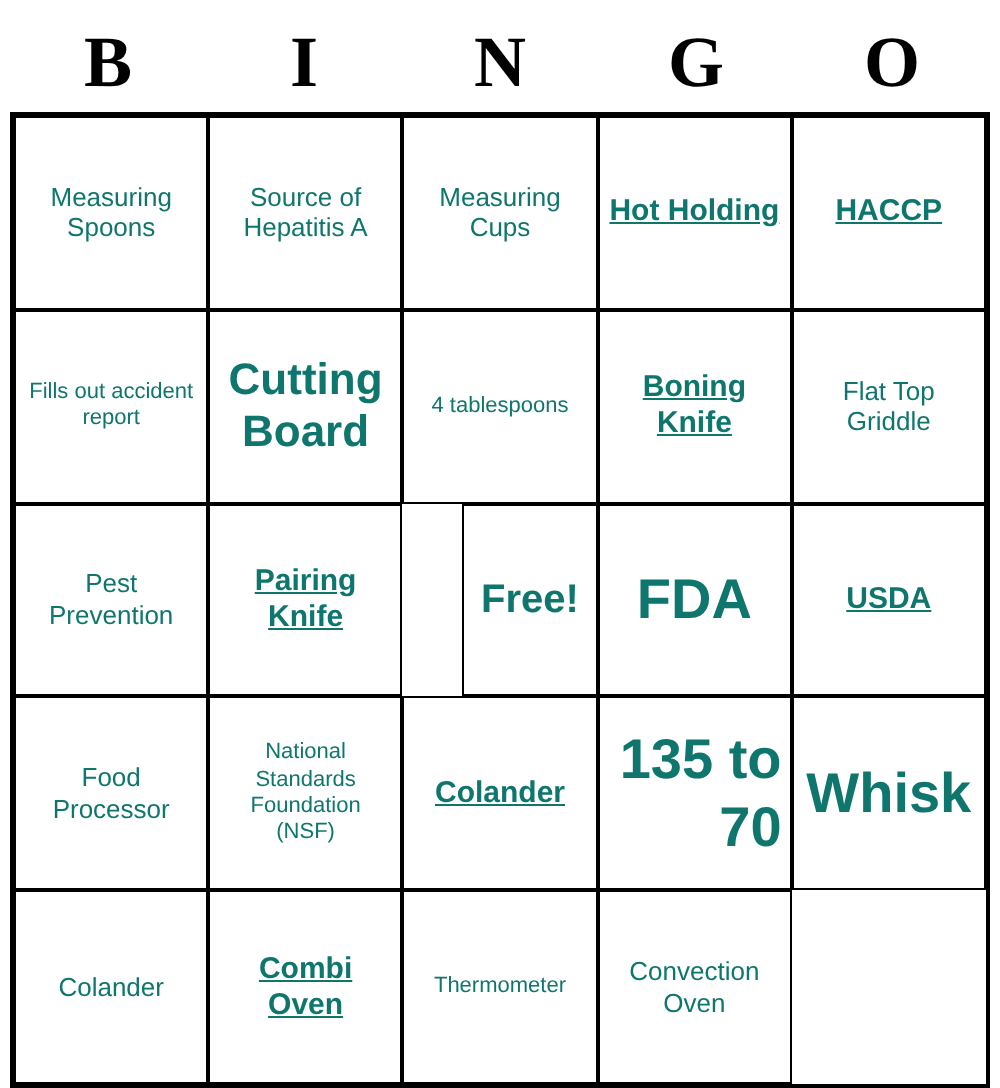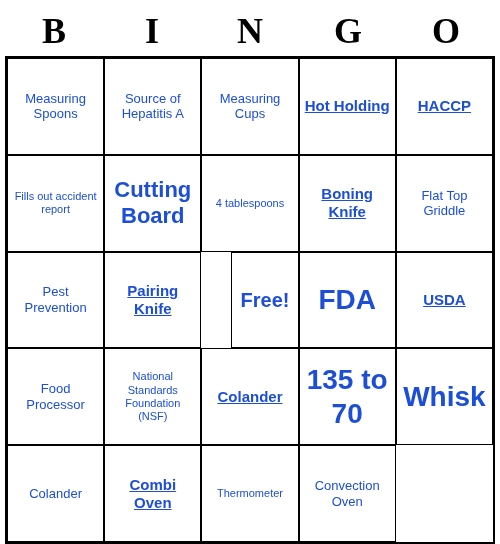--- a/index.html
+++ b/index.html
@@ -47,33 +47,34 @@
     .cell {
       border: 1px solid #000;
       display: flex;
       align-items: center;
       justify-content: center;
       text-align: center;
       padding: 4px;
       font-family: Arial, sans-serif;
       font-size: 13px;
       line-height: 1.2;
-      color: #1d4ed8;
+      color: #0f766e;
       background: #fff;
     }
 
     .cell.large-text {
       font-size: 22px;
       font-weight: bold;
       text-align: center;
     }
 
     .cell.extra-large {
       font-size: 28px;
       font-weight: bold;
+      text-align: right;
     }
 
     .cell.free {
       font-size: 20px;
       font-weight: bold;
       margin-left: 30px;
     }
 
     .cell.small-text {
       font-size: 11px;

